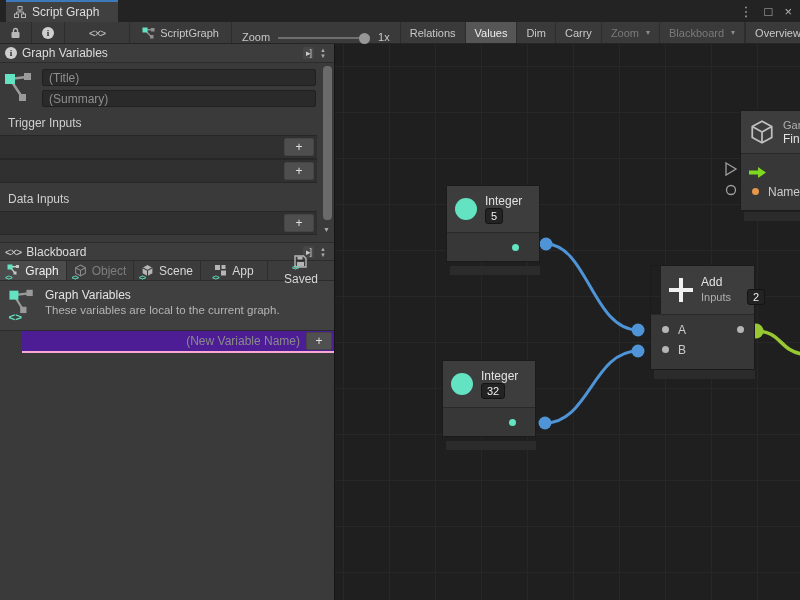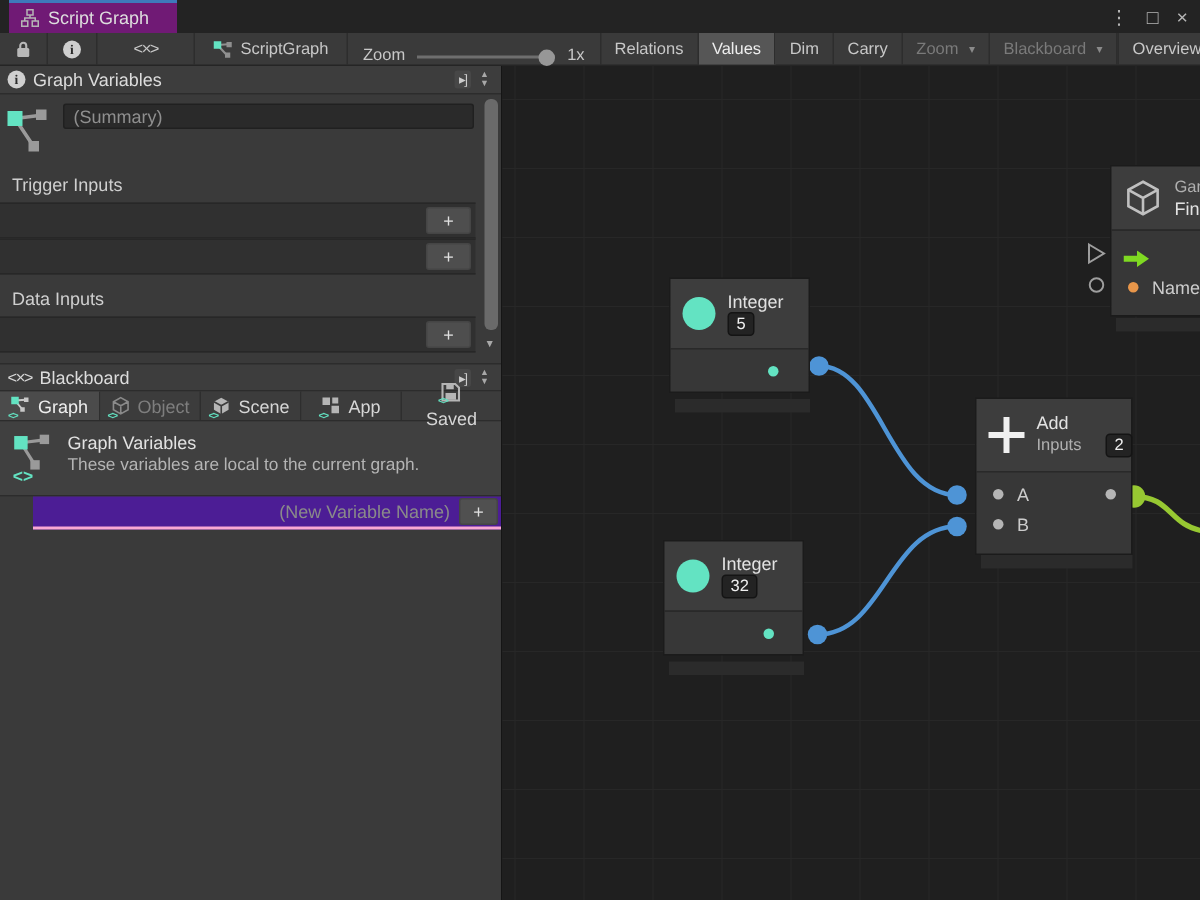--- a/index.html
+++ b/index.html
@@ -1,21 +1,21 @@
 <!DOCTYPE html>
 <html><head>
 <meta charset="utf-8">
 <style>
   * { box-sizing: border-box; margin: 0; padding: 0; }
   html,body { width:800px; height:600px; overflow:hidden; }
   body { font-family:"Liberation Sans", sans-serif; font-size:12px; background:#1f1f1f; color:#c8c8c8; position:relative; }
 
   
   .titlebar { height:22px; background:#232323; display:flex; align-items:stretch; position:relative; }
-  .tab { margin-left:6px; width:112px; background:#701a75; border-top:2px solid #3e79bb; display:flex; align-items:center; gap:6px; padding:0 8px; color:#dedede; }
+  .tab { margin-left:6px; width:112px; background:#404040; border-top:2px solid #3e79bb; display:flex; align-items:center; gap:6px; padding:0 8px; color:#dedede; }
   .win-ctrls { position:absolute; right:8px; top:0; height:22px; display:flex; align-items:center; gap:12px; color:#b5b5b5; font-size:13px; }
   .win-ctrls span { cursor:default; }
 
   
   .toolbar { height:22px; background:#3a3a3a; border-bottom:1px solid #252525; display:flex; align-items:stretch; font-size:11px; color:#c8c8c8; }
   .tbtn { display:flex; align-items:center; padding:0 9px; border-right:1px solid #2d2d2d; gap:4px; }
   .tbtn.icon-btn { padding:0 10px; }
   .tbtn.active { background:#565656; color:#eeeeee; }
   .tbtn.disabled { color:#7a7a7a; }
   .caret { font-size:8px; margin-left:3px; color:#8a8a8a; }
@@ -175,20 +175,21 @@
     </div>
 
     <div class="gi-row">
       <svg width="30" height="38" viewBox="0 0 30 38">
         <path d="M6 10 L22 8 M6 10 L18 28" stroke="#9a9a9a" stroke-width="2.4"></path>
         <rect x="1" y="5" width="10" height="10" fill="#63e3c2"></rect>
         <rect x="20" y="4" width="7" height="7" fill="#9a9a9a"></rect>
         <rect x="15" y="25" width="7" height="7" fill="#9a9a9a"></rect>
       </svg>
       <div class="fields">
+        <div class="field">(Title)</div>
         <div class="field">(Summary)</div>
       </div>
     </div>
 
     <div class="sec-label">Trigger Inputs</div>
     <div class="sec-row">
       <div class="plus-btn">+</div>
     </div>
 
     <div class="sec-row">
@@ -328,21 +329,21 @@
           <span class="value-box">32</span>
         </div>
       </div>
       <div class="n-body" style="height:29px;">
         <div class="port-dot" style="background:#63e3c2; right:19px; top:11px;"></div>
       </div>
     </div>
     <div class="n-foot" style="left:111px; top:397px; width:90px;"></div>
 
     <div class="node" style="left:315px; top:221px; width:105px;">
-      <div class="n-head" style="height:48px;">
+      <div class="n-head" style="height:48px;margin-left:10px;">
         <div class="plus-glyph"></div>
         <div>
           <div class="n-title">Add</div>
           <div style="display:flex; align-items:center; gap:16px;">
             <span class="n-sub">Inputs</span>
             <span class="value-box">2</span>
           </div>
         </div>
       </div>
       <div class="n-body" style="padding:5px 0 9px;">

